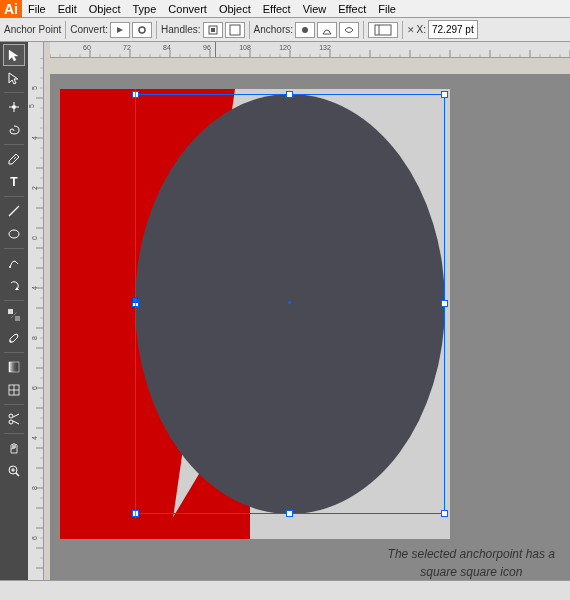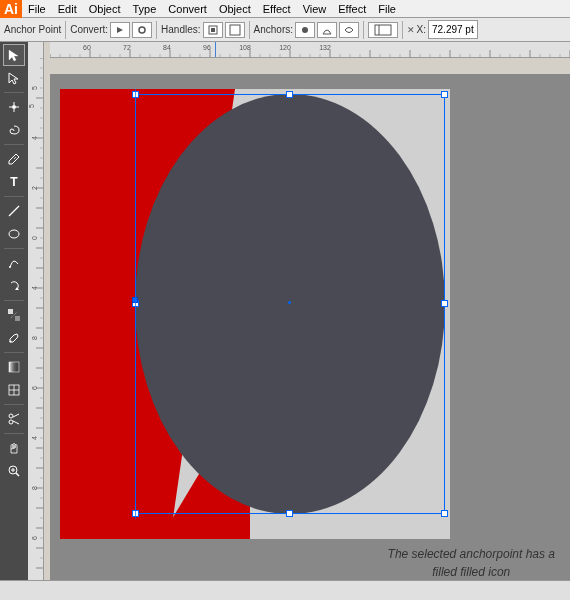--- a/index.html
+++ b/index.html
@@ -465,21 +465,21 @@
           <div style="position:absolute; top:208px; left:72px; width:6px; height:6px; background:#0066ff; border:1px solid #0044cc; cursor:pointer;"></div>
 
           <div style="position:absolute; top:212px; left:228px; width:3px; height:3px; border-radius:50%; background:#0066ff;"></div>
 
           <div style="position:absolute; top:0px; left:75px; width:1px; height:430px; background:#0066ff; opacity:0.7;"></div>
 
         </div>
 
         <div id="caption" style="position:absolute; bottom:15px; right:15px; font-style:italic; font-size:12px; color:#333; text-align:center; line-height:1.5;">
           <span>The selected anchorpoint has a</span><br>
-          <span>filled filled icon</span>
+          <span>square square icon</span>
         </div>
       </div>
     </div>
   </div>
 </div>
 
 <div id="status-bar">
   <span></span>
 </div>
 

